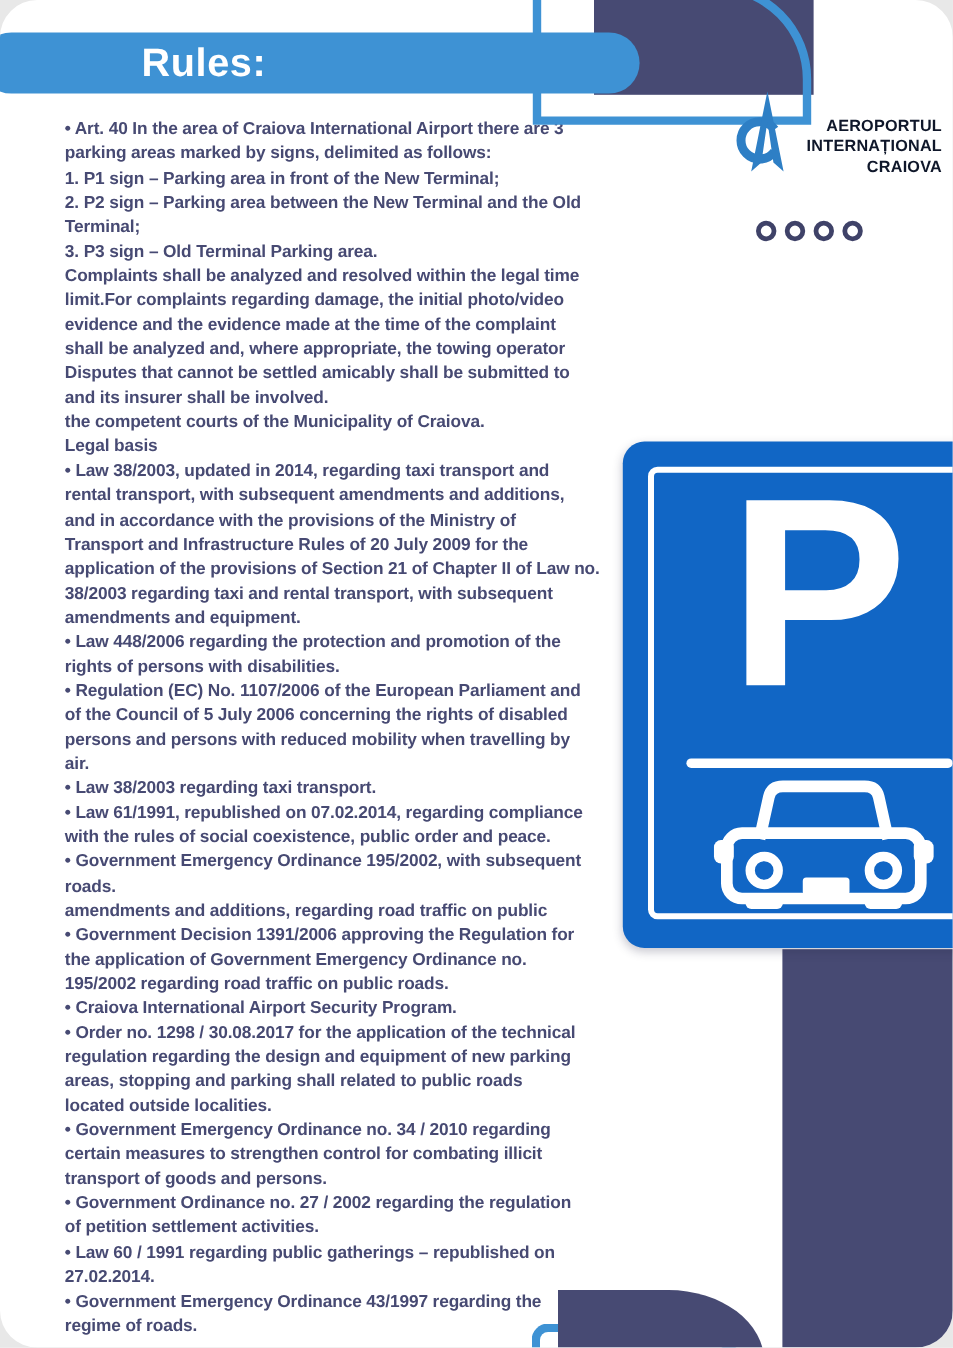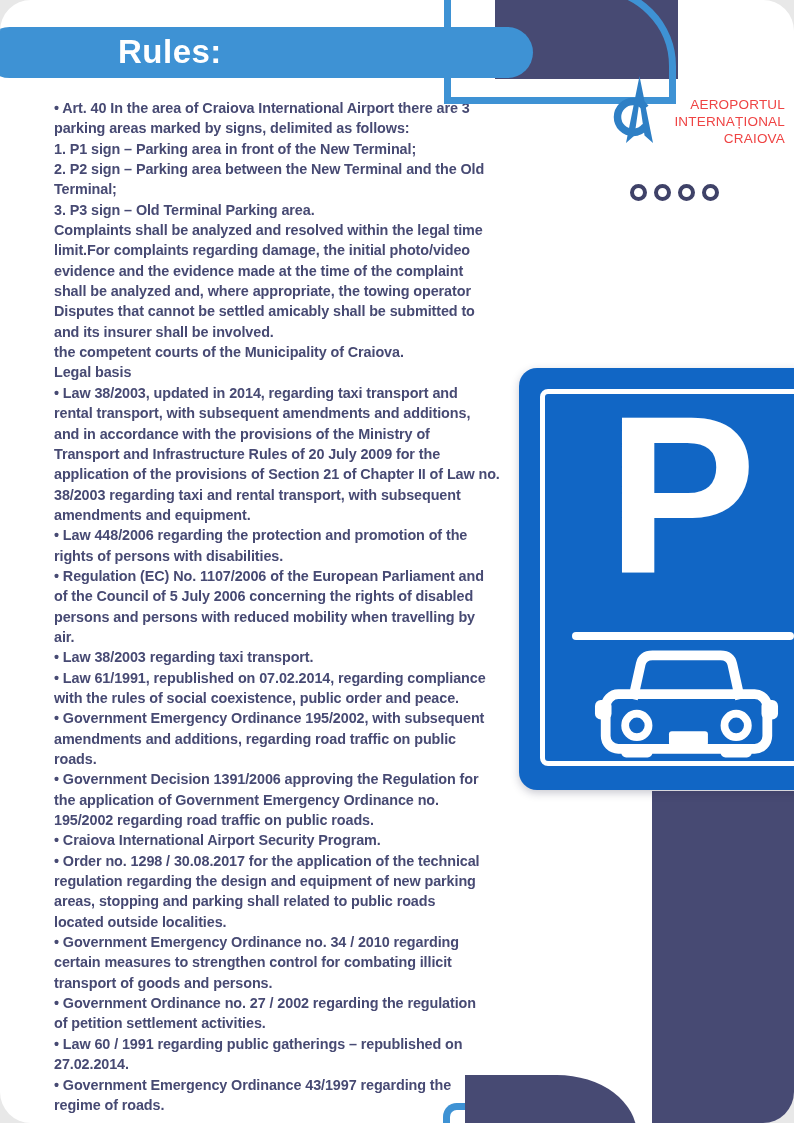--- a/index.html
+++ b/index.html
@@ -27,21 +27,21 @@
     background:#3E92D4;border-radius:26px;z-index:3;
   }
   .rules-pill .title{
     display:block;padding-left:134px;
     font-size:33px;line-height:50px;font-weight:700;color:#ffffff;
     letter-spacing:.5px;
   }
   .logo-mark{position:absolute;left:612px;top:76px;width:50px;height:74px;z-index:2;}
   .logo-text{
     position:absolute;right:9px;top:96px;text-align:right;z-index:2;
-    font-size:13.5px;line-height:17px;font-weight:400;color:#ef4444;
+    font-size:13.5px;line-height:17px;font-weight:700;color:#0f172a;
     letter-spacing:.2px;
   }
   .decor-circles{position:absolute;left:630px;top:184px;z-index:1;}
   .decor-circles .ring{
     display:inline-block;width:9px;height:9px;margin-right:7px;
     border:4px solid #3F4268;border-radius:50%;
   }
   
   .rules-text{
     position:absolute;left:33px;top:98px;z-index:1;
@@ -133,22 +133,22 @@
       <div class="tl">• Law 448/2006 regarding the protection and promotion of the</div>
       <div class="tl">rights of persons with disabilities.</div>
       <div class="tl">• Regulation (EC) No. 1107/2006 of the European Parliament and</div>
       <div class="tl">of the Council of 5 July 2006 concerning the rights of disabled</div>
       <div class="tl">persons and persons with reduced mobility when travelling by</div>
       <div class="tl">air.</div>
       <div class="tl">• Law 38/2003 regarding taxi transport.</div>
       <div class="tl">• Law 61/1991, republished on 07.02.2014, regarding compliance</div>
       <div class="tl">with the rules of social coexistence, public order and peace.</div>
       <div class="tl">• Government Emergency Ordinance 195/2002, with subsequent</div>
+      <div class="tl">roads.</div>
       <div class="tl">amendments and additions, regarding road traffic on public</div>
-      <div class="tl">roads.</div>
       <div class="tl">• Government Decision 1391/2006 approving the Regulation for</div>
       <div class="tl">the application of Government Emergency Ordinance no.</div>
       <div class="tl">195/2002 regarding road traffic on public roads.</div>
       <div class="tl">• Craiova International Airport Security Program.</div>
       <div class="tl">• Order no. 1298 / 30.08.2017 for the application of the technical</div>
       <div class="tl">regulation regarding the design and equipment of new parking</div>
       <div class="tl">areas, stopping and parking shall related to public roads</div>
       <div class="tl">located outside localities.</div>
       <div class="tl">• Government Emergency Ordinance no. 34 / 2010 regarding</div>
       <div class="tl">certain measures to strengthen control for combating illicit</div>

